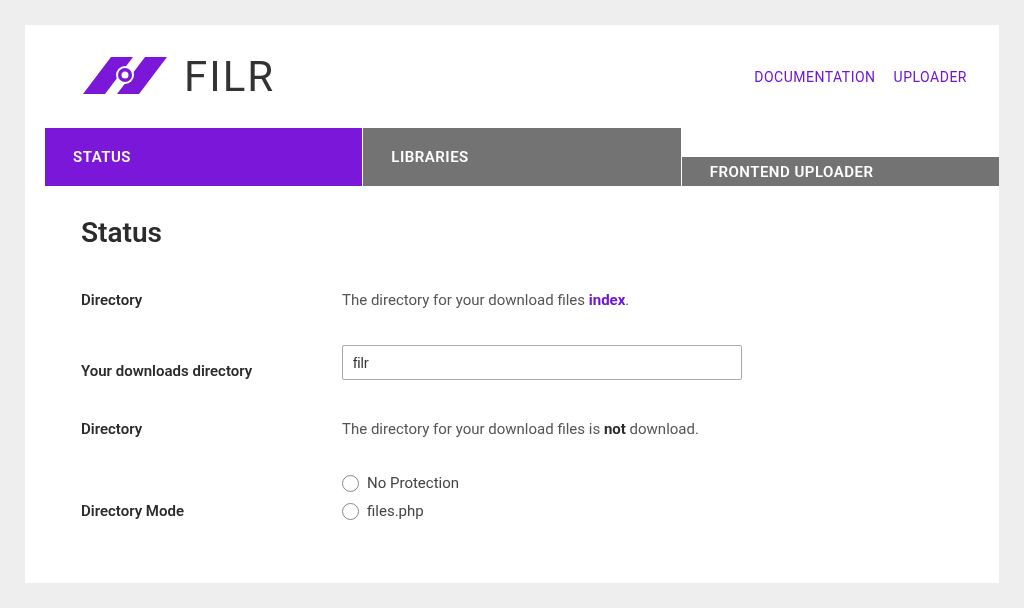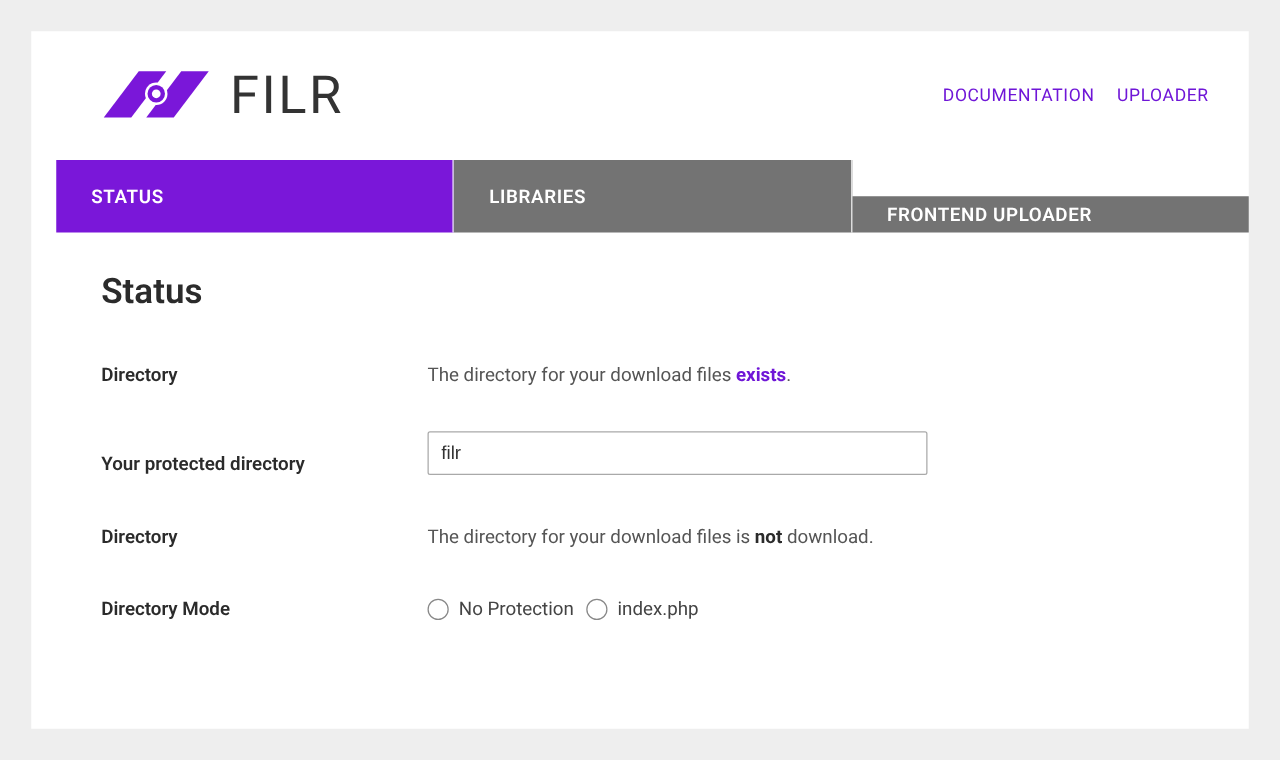--- a/index.html
+++ b/index.html
@@ -106,21 +106,21 @@
     .text-input {
       width: 400px;
       height: 35px;
       padding: 0 10px;
       font-size: 15px;
       color: #333333;
       border: 1px solid #a9a9a9;
       border-radius: 2px;
       background: #ffffff;
     }
-    .radio-group { display: flex; flex-direction: row; gap: 10px; }
+    .radio-group { display: flex; flex-direction: column; gap: 10px; }
     .radio-item { display: flex; align-items: center; gap: 8px; font-size: 15px; color: #444444; }
     .radio-circle {
       width: 17px; height: 17px; border: 1.5px solid #888888; border-radius: 50%;
       display: inline-block; flex-shrink: 0; background: #ffffff;
     }
   </style>
 </head>
 <body>
 
 <div class="card">
@@ -149,26 +149,26 @@
     <div class="tab">LIBRARIES</div>
     <div class="tab">FRONTEND UPLOADER</div>
   </div>
 
   <div class="content">
     <h1 class="page-title">Status</h1>
 
     <div class="row">
       <div class="row-label">Directory</div>
       <div class="row-content">
-        <span>The directory for your download files </span><span class="purple-strong">exists</span><span>.</span>
+        <span>The directory for your download files </span><span class="purple-strong">index</span><span>.</span>
       </div>
     </div>
 
     <div class="row">
-      <div class="row-label">Your protected directory</div>
+      <div class="row-label">Your downloads directory</div>
       <div class="row-content">
         <input class="text-input" type="text" value="filr" style="">
       </div>
     </div>
 
     <div class="row">
       <div class="row-label">Directory</div>
       <div class="row-content">
         <span>The directory for your download files is </span><span class="bold-dark">not</span><span> download.</span>
       </div>
@@ -177,20 +177,20 @@
     <div class="row">
       <div class="row-label">Directory Mode</div>
       <div class="row-content">
         <div class="radio-group">
           <label class="radio-item">
             <span class="radio-circle"></span>
             <span>No Protection</span>
           </label>
           <label class="radio-item">
             <span class="radio-circle"></span>
-            <span>index.php</span>
+            <span>files.php</span>
           </label>
         </div>
       </div>
     </div>
 
   </div>
 </div>
 
 </body></html>

